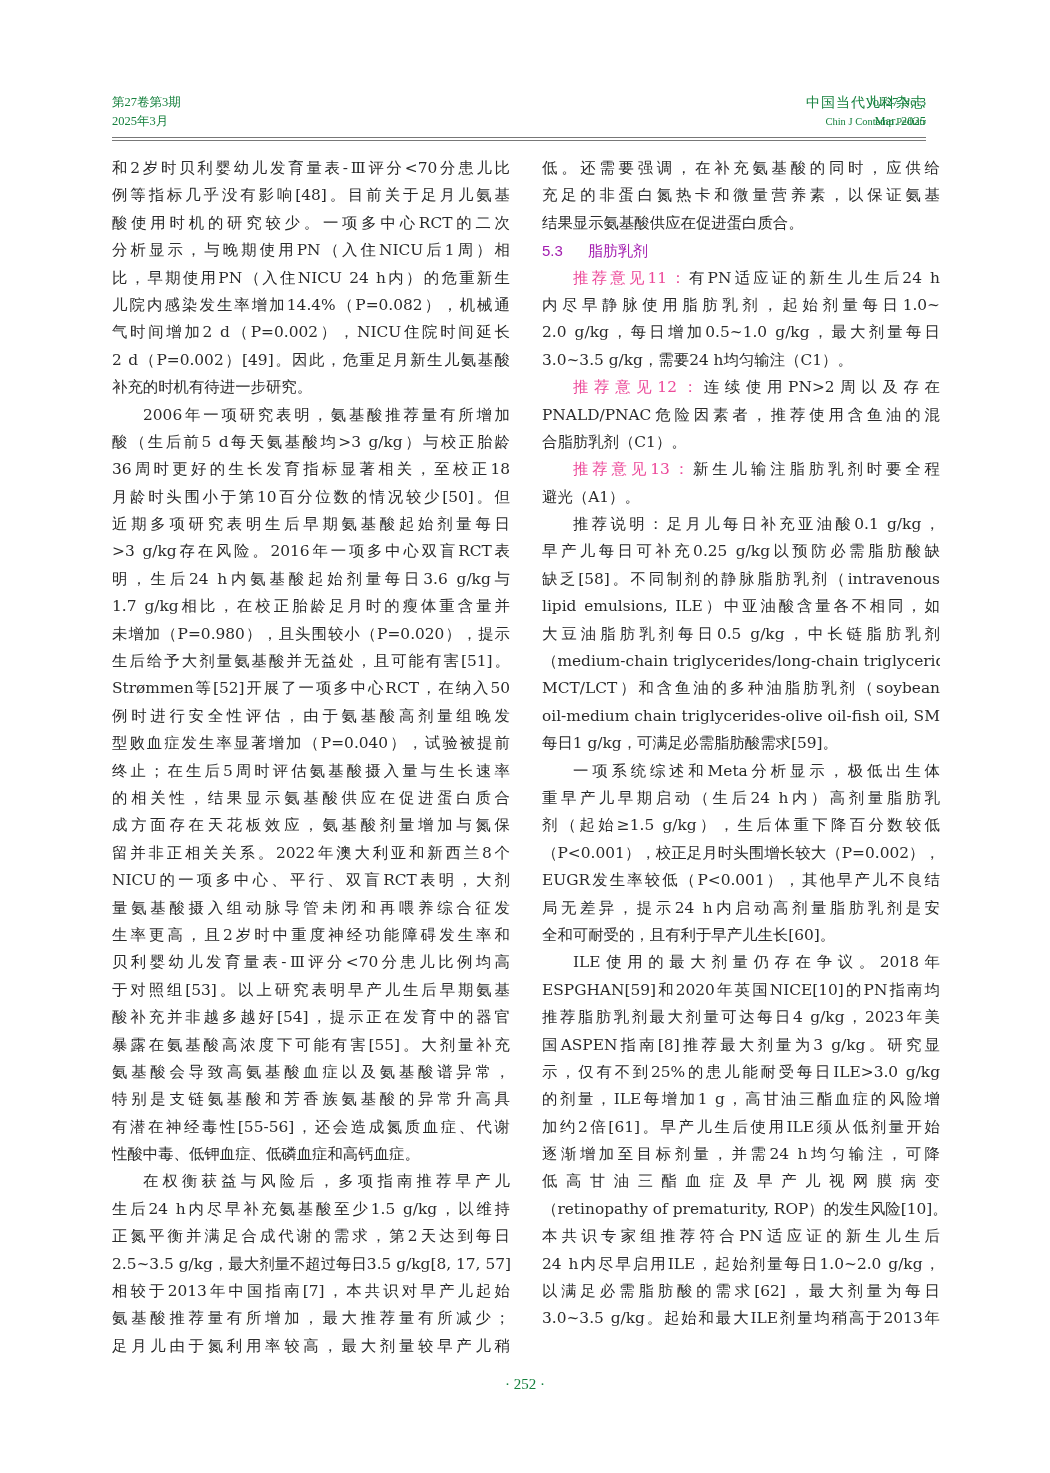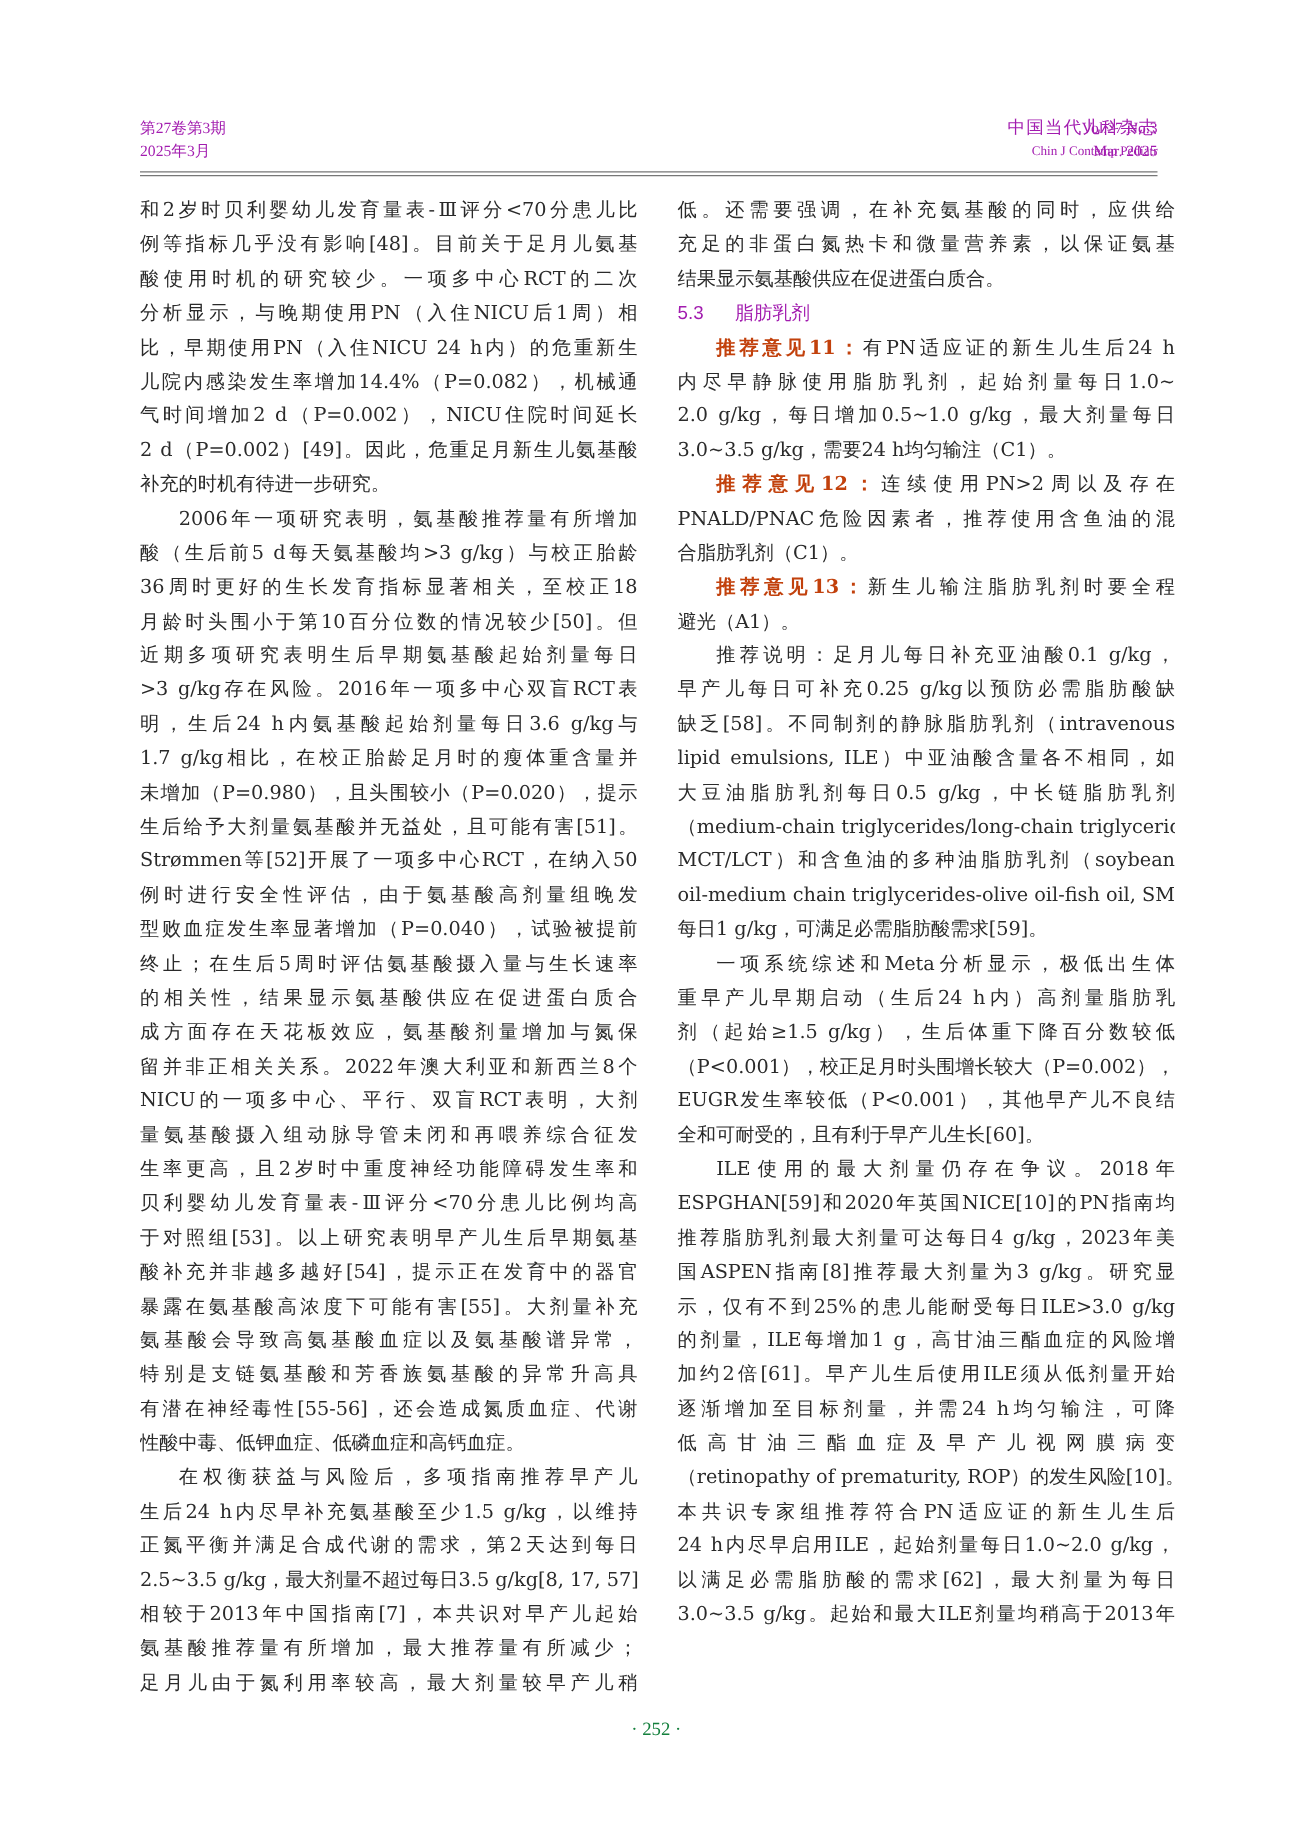--- a/index.html
+++ b/index.html
@@ -1,39 +1,39 @@
 <!DOCTYPE html>
 <html><head>
 <meta charset="utf-8">
 <style>
   html, body { margin: 0; padding: 0; background: #ffffff; }
   body { width: 1050px; height: 1473px; position: relative; overflow: hidden;
          font-family: "DejaVu Serif", "Liberation Serif", serif; color: #2a2a2a; }
   .header { position: absolute; left: 112px; top: 93px; width: 814px; height: 40px; }
-  .hl, .hc, .hr { position: absolute; top: 0; font-family: "Liberation Serif", "DejaVu Serif", serif; color: #a21caf; }
+  .hl, .hc, .hr { position: absolute; top: 0; font-family: "Liberation Serif", "DejaVu Serif", serif; color: #15803d; }
   .hl { left: 0; text-align: left; }
   .hr { right: 0; text-align: right; }
   .hc { left: 0; width: 100%; text-align: right; }
   .hl div, .hr div { font-size: 12.5px; line-height: 19px; }
   .hc .t1 { font-size: 14px; line-height: 19px; letter-spacing: 1px; }
   .hc .t2 { font-size: 10.5px; line-height: 19px; }
   .rule { position: absolute; left: 112px; width: 814px; height: 0; border-top: 1px solid #777; }
   .rule.r1 { top: 137px; }
   .rule.r2 { top: 140px; }
   .col { position: absolute; top: 155px; width: 398px; }
   .col.left { left: 112px; }
   .col.right { left: 542px; }
   .ln { display: block; font-size: 15.4px; line-height: 27.4px; white-space: nowrap;
         text-align: justify; text-align-last: justify; height: 27.4px; overflow: hidden; }
   .ln.last { text-align-last: left; }
   .ln.indent { padding-left: 31px; }
   .sec { display: block; font-family: Liberation Sans, sans-serif; color: #a21caf;
          font-size: 15px; line-height: 27.4px; height: 27.4px; }
   .sec .num { display: inline-block; width: 46px; }
-  b { font-weight: bold; color: #c2410c; }
+  b { font-weight: normal; color: #ec4899; }
   .pageno { position: absolute; top: 1376px; left: 0; width: 1050px; text-align: center;
             font-family: "Liberation Serif", serif; font-size: 15px; color: #15803d; }
 </style>
 </head>
 <body>
 
 <div class="header">
   <div class="hl">
     <div>第27卷第3期</div>
     <div>2025年3月</div>
@@ -117,20 +117,21 @@
     <span class="ln"><span>大豆油脂肪乳剂每日0.5 g/kg，中长链脂肪乳剂</span></span>
     <span class="ln"><span>（medium-chain triglycerides/long-chain triglycerides,</span></span>
     <span class="ln"><span>MCT/LCT）和含鱼油的多种油脂肪乳剂（soybean</span></span>
     <span class="ln"><span>oil-medium chain triglycerides-olive oil-fish oil, SMOF）</span></span>
     <span class="ln last"><span>每日1 g/kg，可满足必需脂肪酸需求[59]。</span></span>
     <span class="ln indent"><span>一项系统综述和Meta分析显示，极低出生体</span></span>
     <span class="ln"><span>重早产儿早期启动（生后24 h内）高剂量脂肪乳</span></span>
     <span class="ln"><span>剂（起始≥1.5 g/kg），生后体重下降百分数较低</span></span>
     <span class="ln"><span>（P&lt;0.001），校正足月时头围增长较大（P=0.002），</span></span>
     <span class="ln"><span>EUGR发生率较低（P&lt;0.001），其他早产儿不良结</span></span>
+    <span class="ln"><span>局无差异，提示24 h内启动高剂量脂肪乳剂是安</span></span>
     <span class="ln last"><span>全和可耐受的，且有利于早产儿生长[60]。</span></span>
     <span class="ln indent"><span>ILE使用的最大剂量仍存在争议。2018年</span></span>
     <span class="ln"><span>ESPGHAN[59]和2020年英国NICE[10]的PN指南均</span></span>
     <span class="ln"><span>推荐脂肪乳剂最大剂量可达每日4 g/kg，2023年美</span></span>
     <span class="ln"><span>国ASPEN指南[8]推荐最大剂量为3 g/kg。研究显</span></span>
     <span class="ln"><span>示，仅有不到25%的患儿能耐受每日ILE&gt;3.0 g/kg</span></span>
     <span class="ln"><span>的剂量，ILE每增加1 g，高甘油三酯血症的风险增</span></span>
     <span class="ln"><span>加约2倍[61]。早产儿生后使用ILE须从低剂量开始</span></span>
     <span class="ln"><span>逐渐增加至目标剂量，并需24 h均匀输注，可降</span></span>
     <span class="ln"><span>低高甘油三酯血症及早产儿视网膜病变</span></span>

